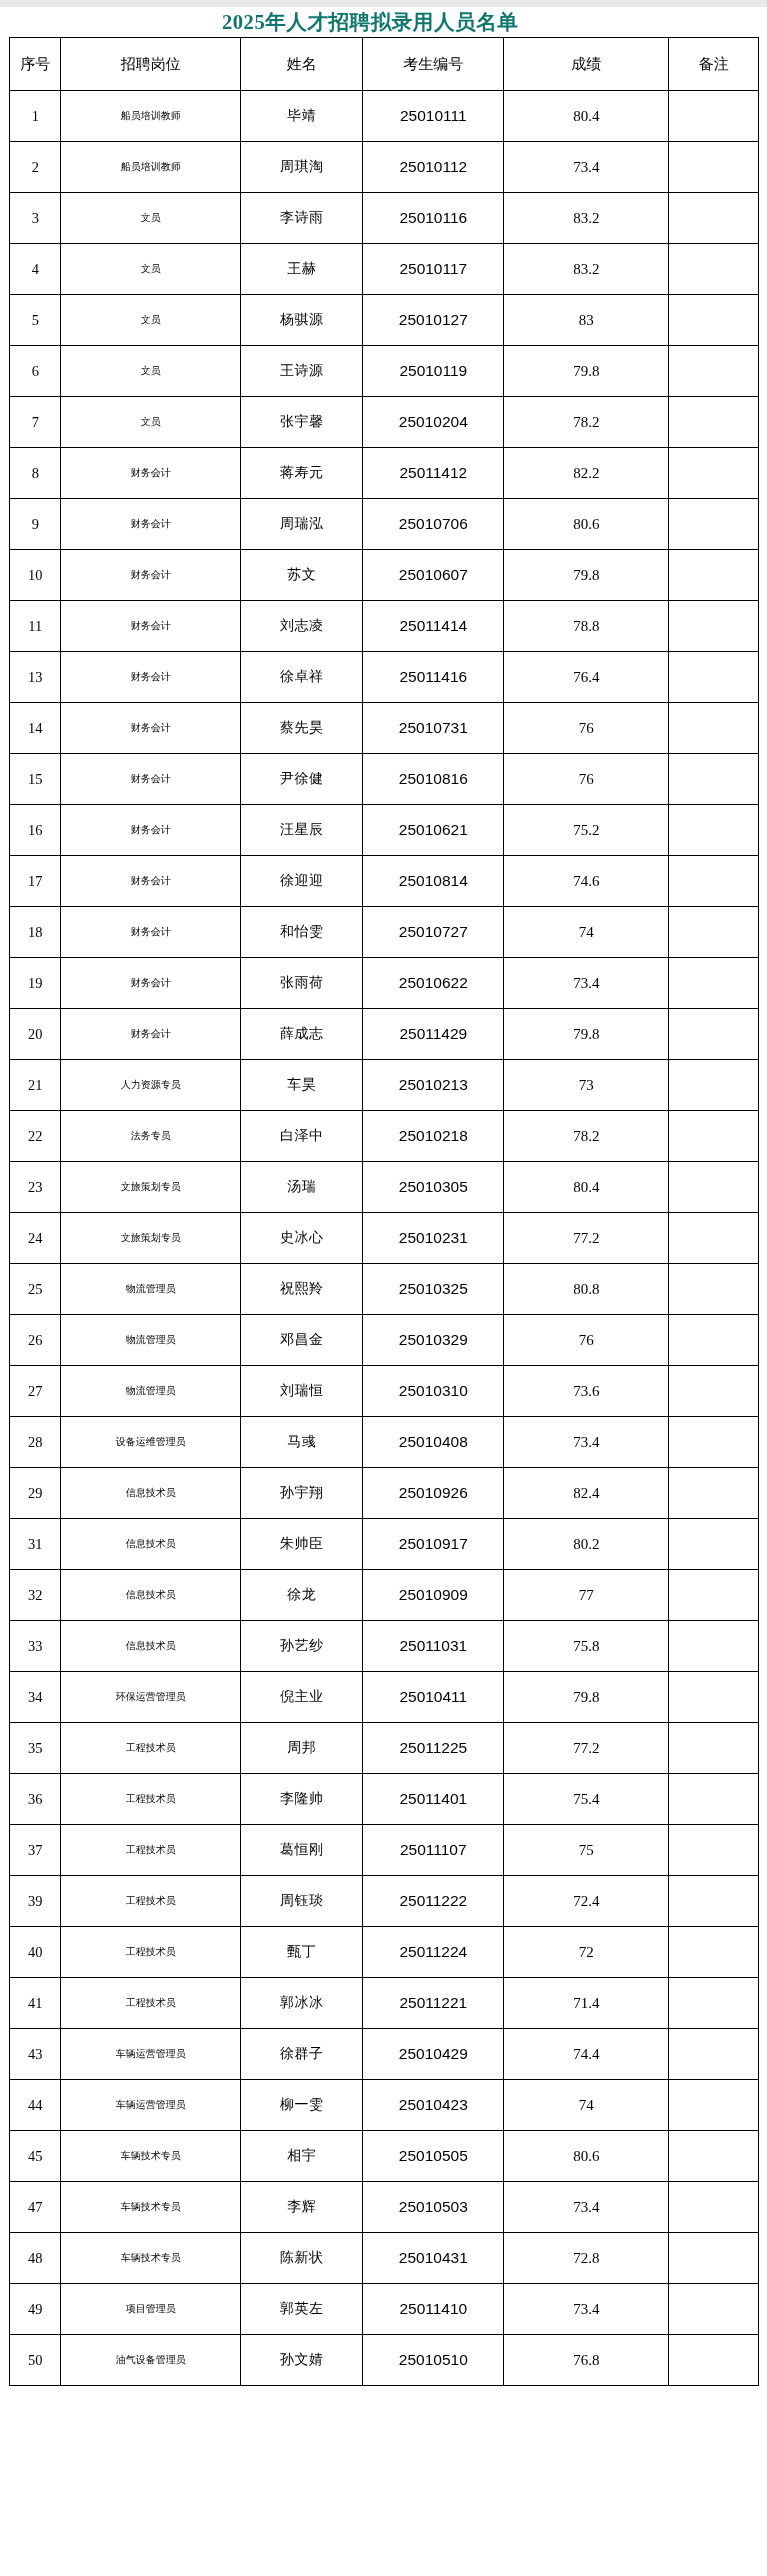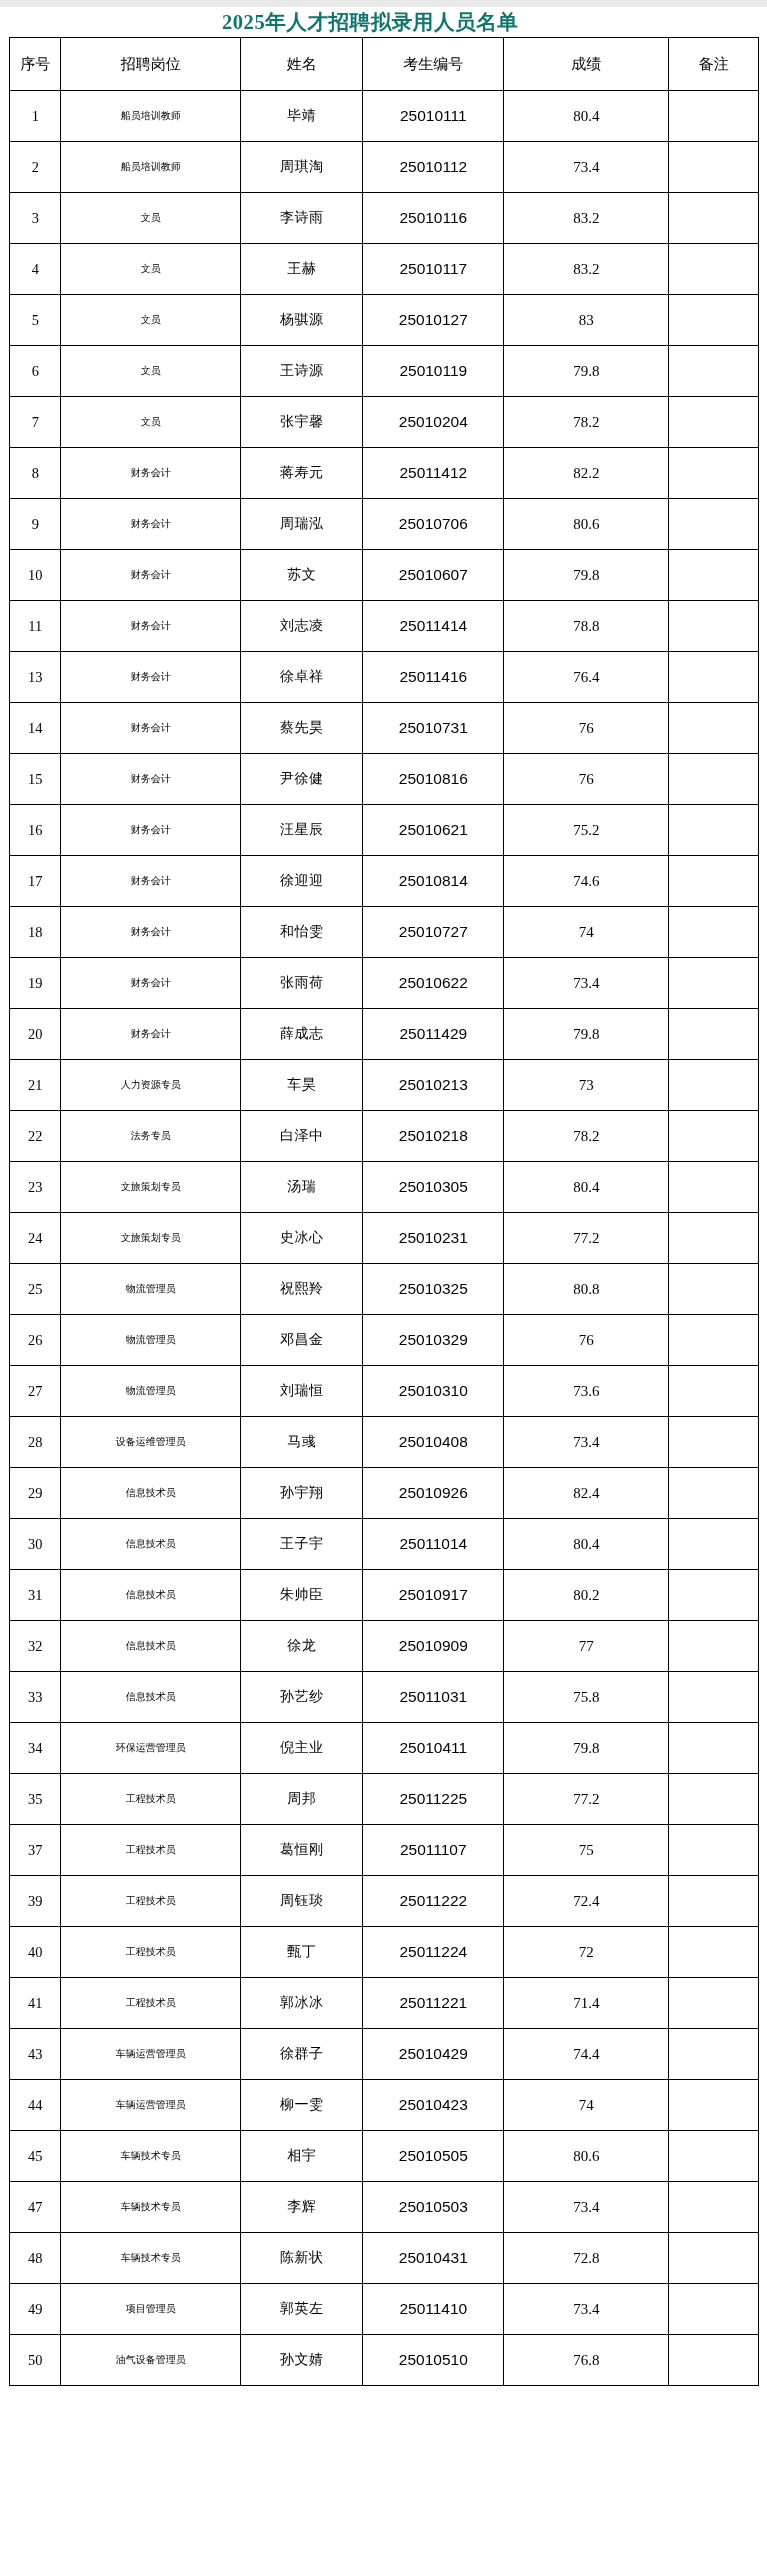--- a/index.html
+++ b/index.html
@@ -311,28 +311,20 @@
         </tr>
         <tr>
           <td class="c0">29</td>
           <td class="c1">信息技术员</td>
           <td class="c2">孙宇翔</td>
           <td class="c3">25010926</td>
           <td class="c4">82.4</td>
           <td class="c5"></td>
         </tr>
         <tr>
-          <td class="c0">30</td>
-          <td class="c1">信息技术员</td>
-          <td class="c2">王子宇</td>
-          <td class="c3">25011014</td>
-          <td class="c4">80.4</td>
-          <td class="c5"></td>
-        </tr>
-        <tr>
           <td class="c0">31</td>
           <td class="c1">信息技术员</td>
           <td class="c2">朱帅臣</td>
           <td class="c3">25010917</td>
           <td class="c4">80.2</td>
           <td class="c5"></td>
         </tr>
         <tr>
           <td class="c0">32</td>
           <td class="c1">信息技术员</td>
@@ -356,20 +348,28 @@
           <td class="c3">25010411</td>
           <td class="c4">79.8</td>
           <td class="c5"></td>
         </tr>
         <tr>
           <td class="c0">35</td>
           <td class="c1">工程技术员</td>
           <td class="c2">周邦</td>
           <td class="c3">25011225</td>
           <td class="c4">77.2</td>
+          <td class="c5"></td>
+        </tr>
+        <tr>
+          <td class="c0">36</td>
+          <td class="c1">工程技术员</td>
+          <td class="c2">李隆帅</td>
+          <td class="c3">25011401</td>
+          <td class="c4">75.4</td>
           <td class="c5"></td>
         </tr>
         <tr>
           <td class="c0">37</td>
           <td class="c1">工程技术员</td>
           <td class="c2">葛恒刚</td>
           <td class="c3">25011107</td>
           <td class="c4">75</td>
           <td class="c5"></td>
         </tr>

